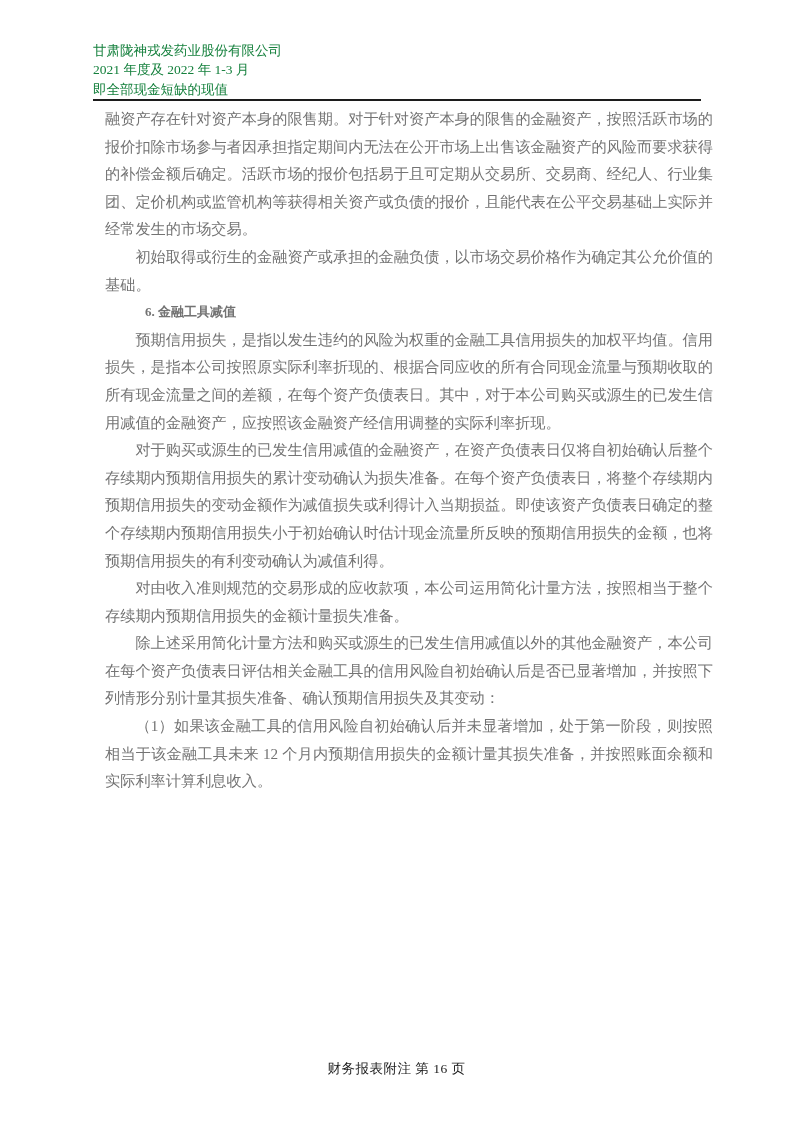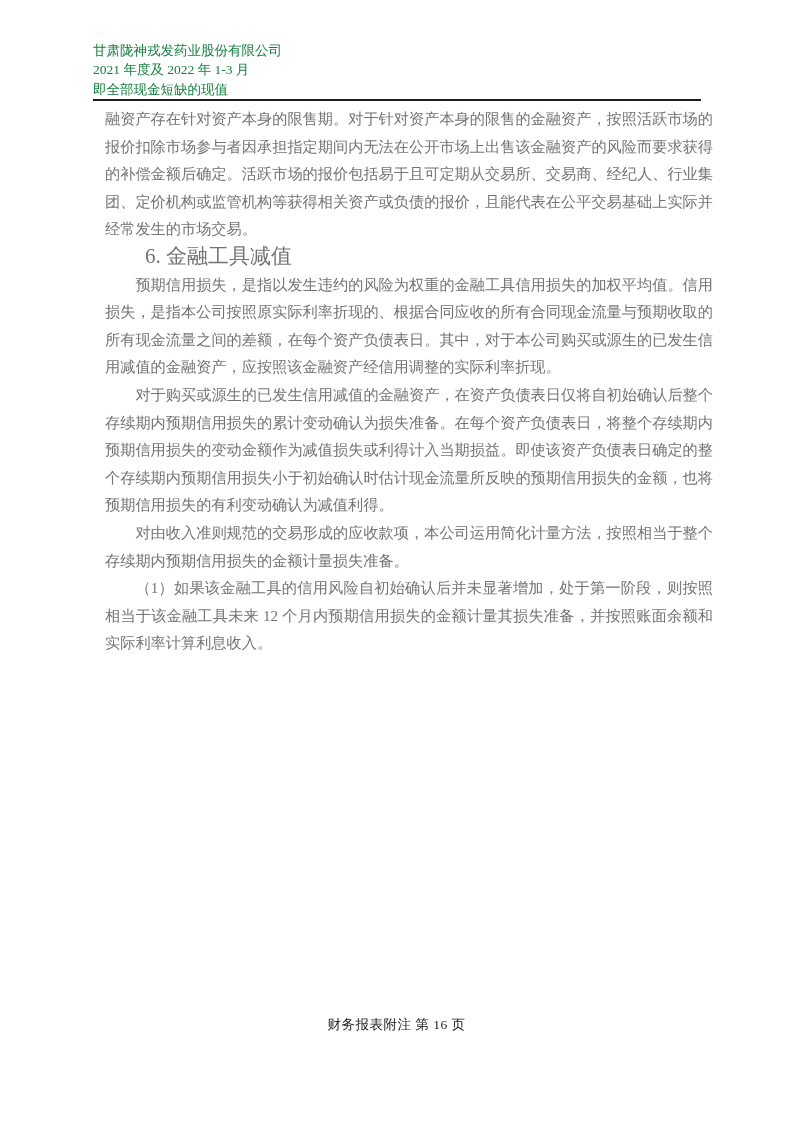--- a/index.html
+++ b/index.html
@@ -33,27 +33,27 @@
     font-size: 15.2px;
     line-height: 27.6px;
     text-align: justify;
     text-justify: inter-ideograph;
     color: #737373;
     margin-left: 12px;
   }
   .content p { text-indent: 2em; }
   .content p.continuation { text-indent: 0; }
   .content p.heading {
-    font-weight: 400;
+    font-weight: 700;
     text-indent: 40px;
-    font-size: 21px;
+    font-size: 13px;
   }
   .footer {
     position: absolute;
-    left: 0; top: 1016px; width: 793px;
+    left: 0; top: 1060px; width: 793px;
     text-align: center;
     font-size: 13.5px;
     letter-spacing: 0.5px;
     color: #1b1b1b;
   }
 </style>
 </head>
 <body>
 
 <div class="page">
@@ -61,22 +61,24 @@
   <div class="header">
     <div>甘肃陇神戎发药业股份有限公司</div>
     <div>2021 年度及 2022 年 1-3 月</div>
     <div>即全部现金短缺的现值</div>
   </div>
 
   <div class="header-rule"></div>
 
   <div class="content">
       <p class="continuation">融资产存在针对资产本身的限售期。对于针对资产本身的限售的金融资产，按照活跃市场的报价扣除市场参与者因承担指定期间内无法在公开市场上出售该金融资产的风险而要求获得的补偿金额后确定。活跃市场的报价包括易于且可定期从交易所、交易商、经纪人、行业集团、定价机构或监管机构等获得相关资产或负债的报价，且能代表在公平交易基础上实际并经常发生的市场交易。</p>
+      <p class="paragraph">初始取得或衍生的金融资产或承担的金融负债，以市场交易价格作为确定其公允价值的基础。</p>
       <p class="heading">6. 金融工具减值</p>
       <p class="paragraph">预期信用损失，是指以发生违约的风险为权重的金融工具信用损失的加权平均值。信用损失，是指本公司按照原实际利率折现的、根据合同应收的所有合同现金流量与预期收取的所有现金流量之间的差额，在每个资产负债表日。其中，对于本公司购买或源生的已发生信用减值的金融资产，应按照该金融资产经信用调整的实际利率折现。</p>
       <p class="paragraph">对于购买或源生的已发生信用减值的金融资产，在资产负债表日仅将自初始确认后整个存续期内预期信用损失的累计变动确认为损失准备。在每个资产负债表日，将整个存续期内预期信用损失的变动金额作为减值损失或利得计入当期损益。即使该资产负债表日确定的整个存续期内预期信用损失小于初始确认时估计现金流量所反映的预期信用损失的金额，也将预期信用损失的有利变动确认为减值利得。</p>
       <p class="paragraph">对由收入准则规范的交易形成的应收款项，本公司运用简化计量方法，按照相当于整个存续期内预期信用损失的金额计量损失准备。</p>
+      <p class="paragraph">除上述采用简化计量方法和购买或源生的已发生信用减值以外的其他金融资产，本公司在每个资产负债表日评估相关金融工具的信用风险自初始确认后是否已显著增加，并按照下列情形分别计量其损失准备、确认预期信用损失及其变动：</p>
       <p class="paragraph">（1）如果该金融工具的信用风险自初始确认后并未显著增加，处于第一阶段，则按照相当于该金融工具未来 12 个月内预期信用损失的金额计量其损失准备，并按照账面余额和实际利率计算利息收入。</p>
     </div>
 
   <div class="footer">财务报表附注 第 16 页</div>
 
 </div>
 
 </body></html>

